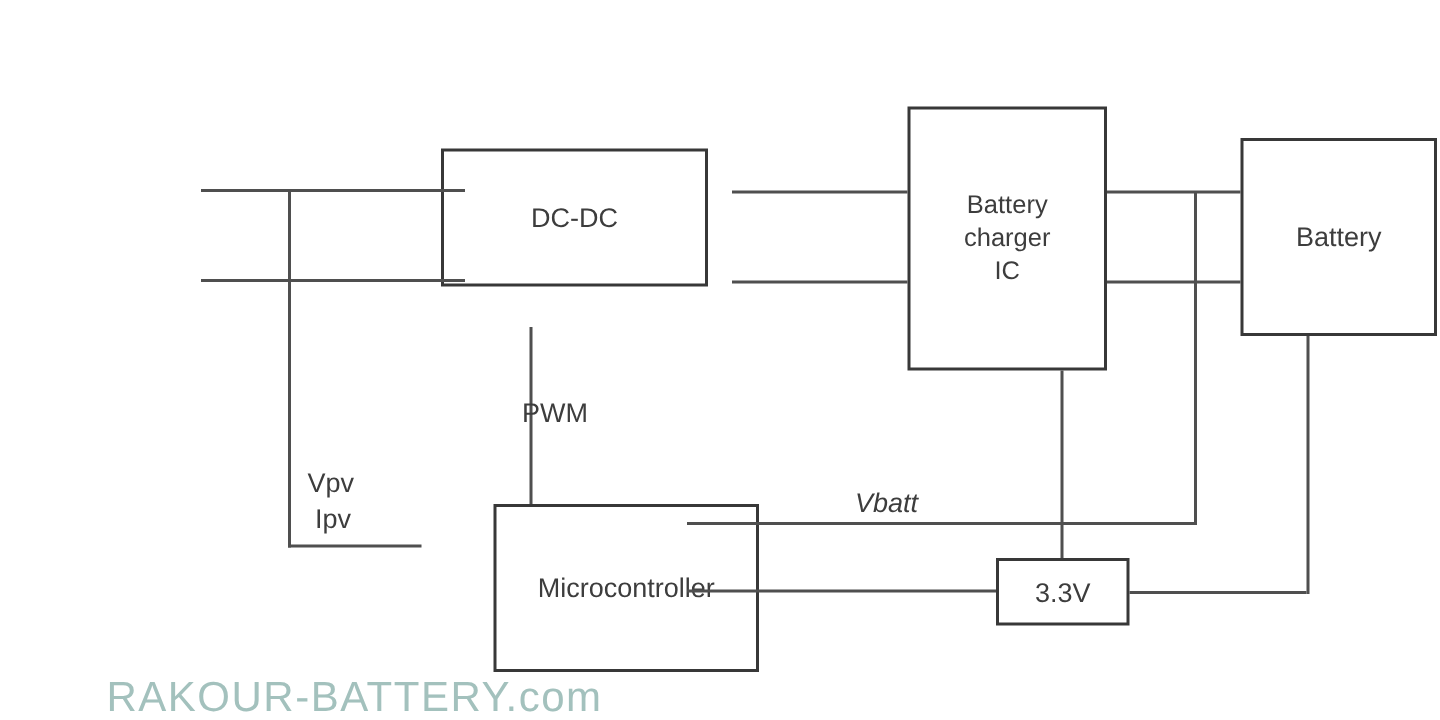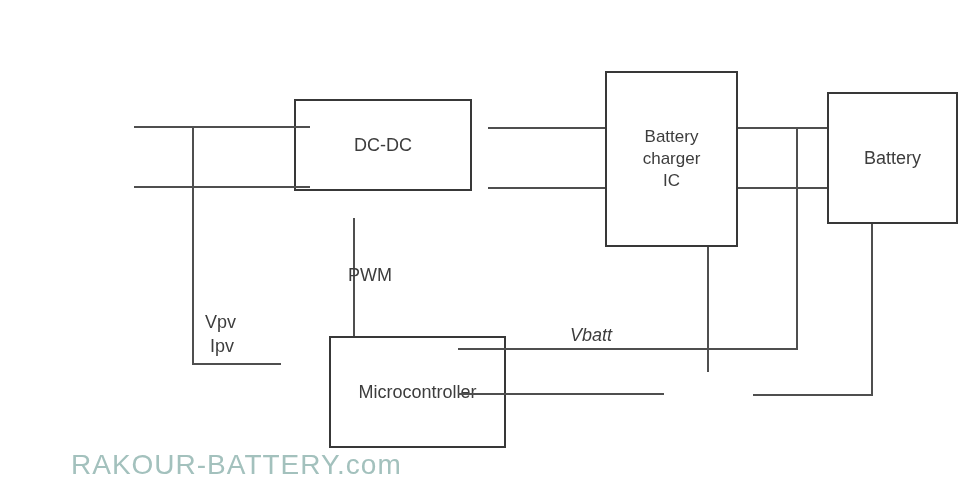--- a/index.html
+++ b/index.html
@@ -90,20 +90,23 @@
     <span>Battery
 charger
 IC</span>
   </div>
   <div class="block b-battery">
     <span>Battery</span>
   </div>
   <div class="block b-mcu">
     <span>Microcontroller</span>
   </div>
+  <div class="block b-v33">
+    <span>3.3V</span>
+  </div>
 
   <div class="wire w-pv-dcdc-top"></div>
   <div class="wire w-pv-dcdc-bot"></div>
   <div class="wire w-dcdc-chg-top"></div>
   <div class="wire w-dcdc-chg-bot"></div>
   <div class="wire w-chg-batt-top"></div>
   <div class="wire w-chg-batt-bot"></div>
   <div class="wire w-sense-vert"></div>
   <div class="wire w-sense-horiz"></div>
   <div class="wire w-pwm-vert"></div>

